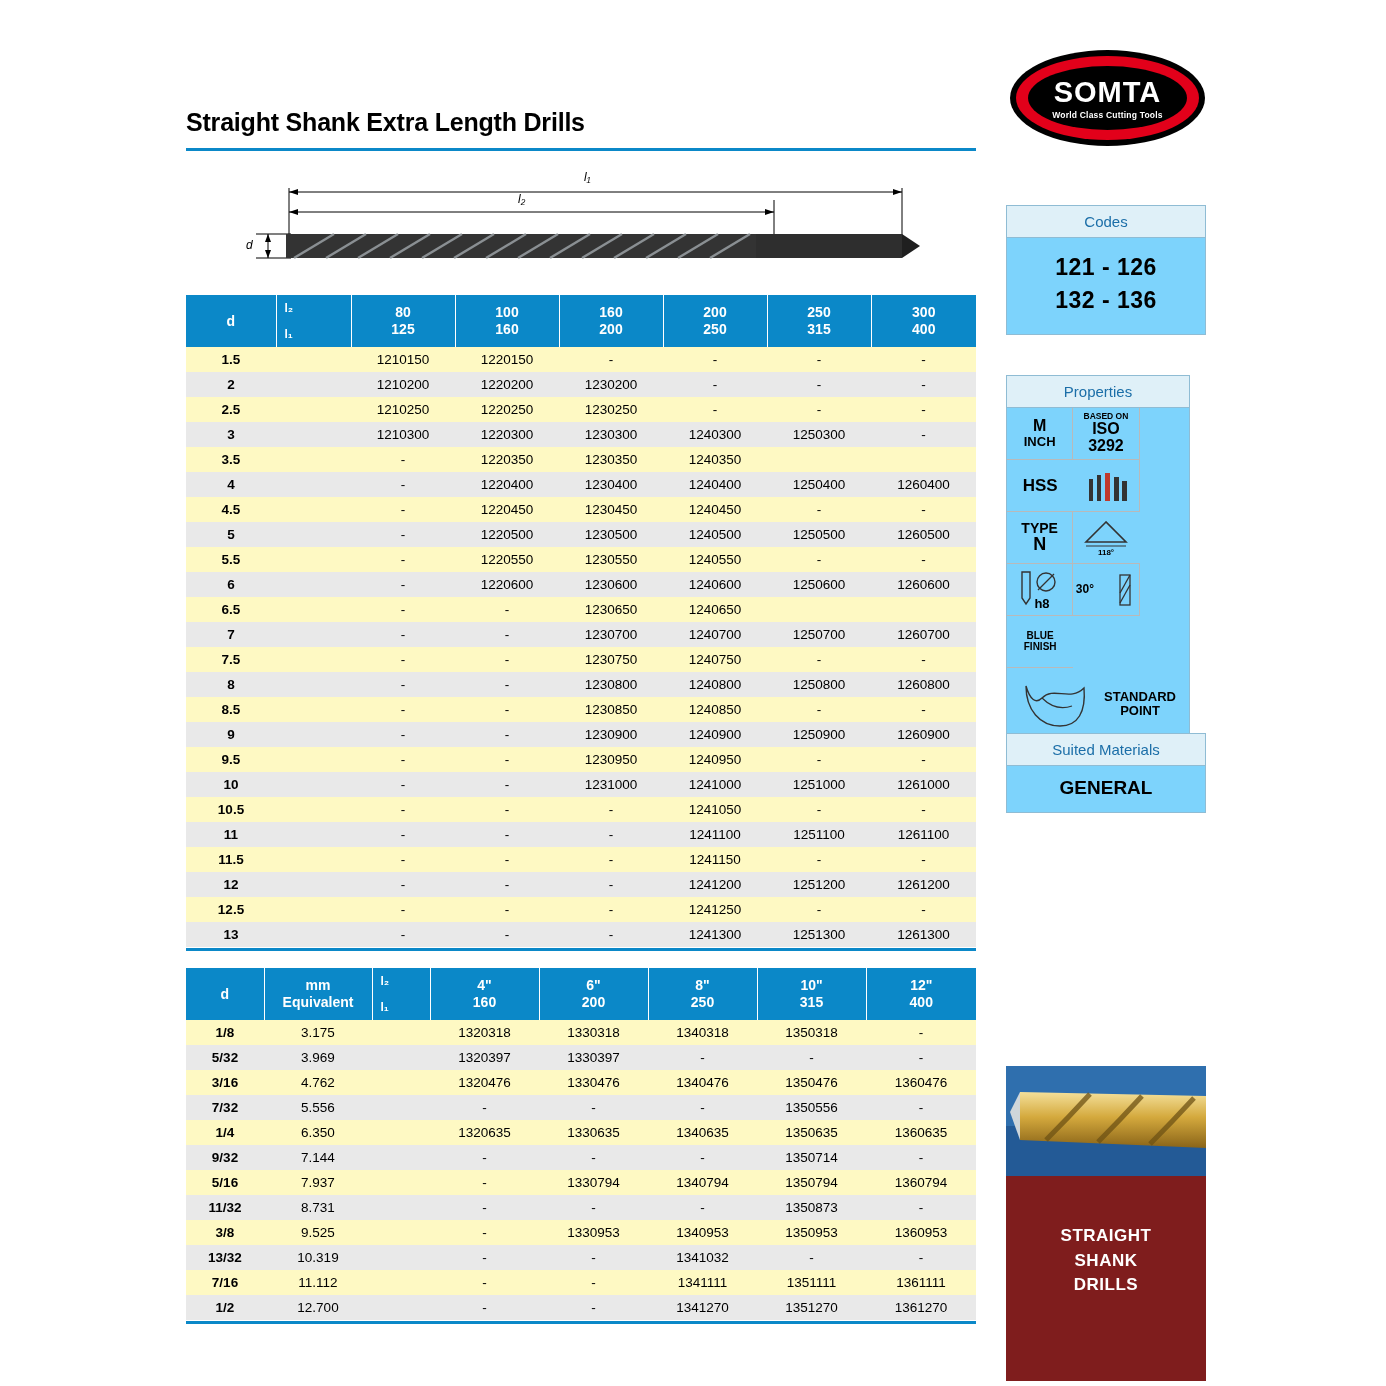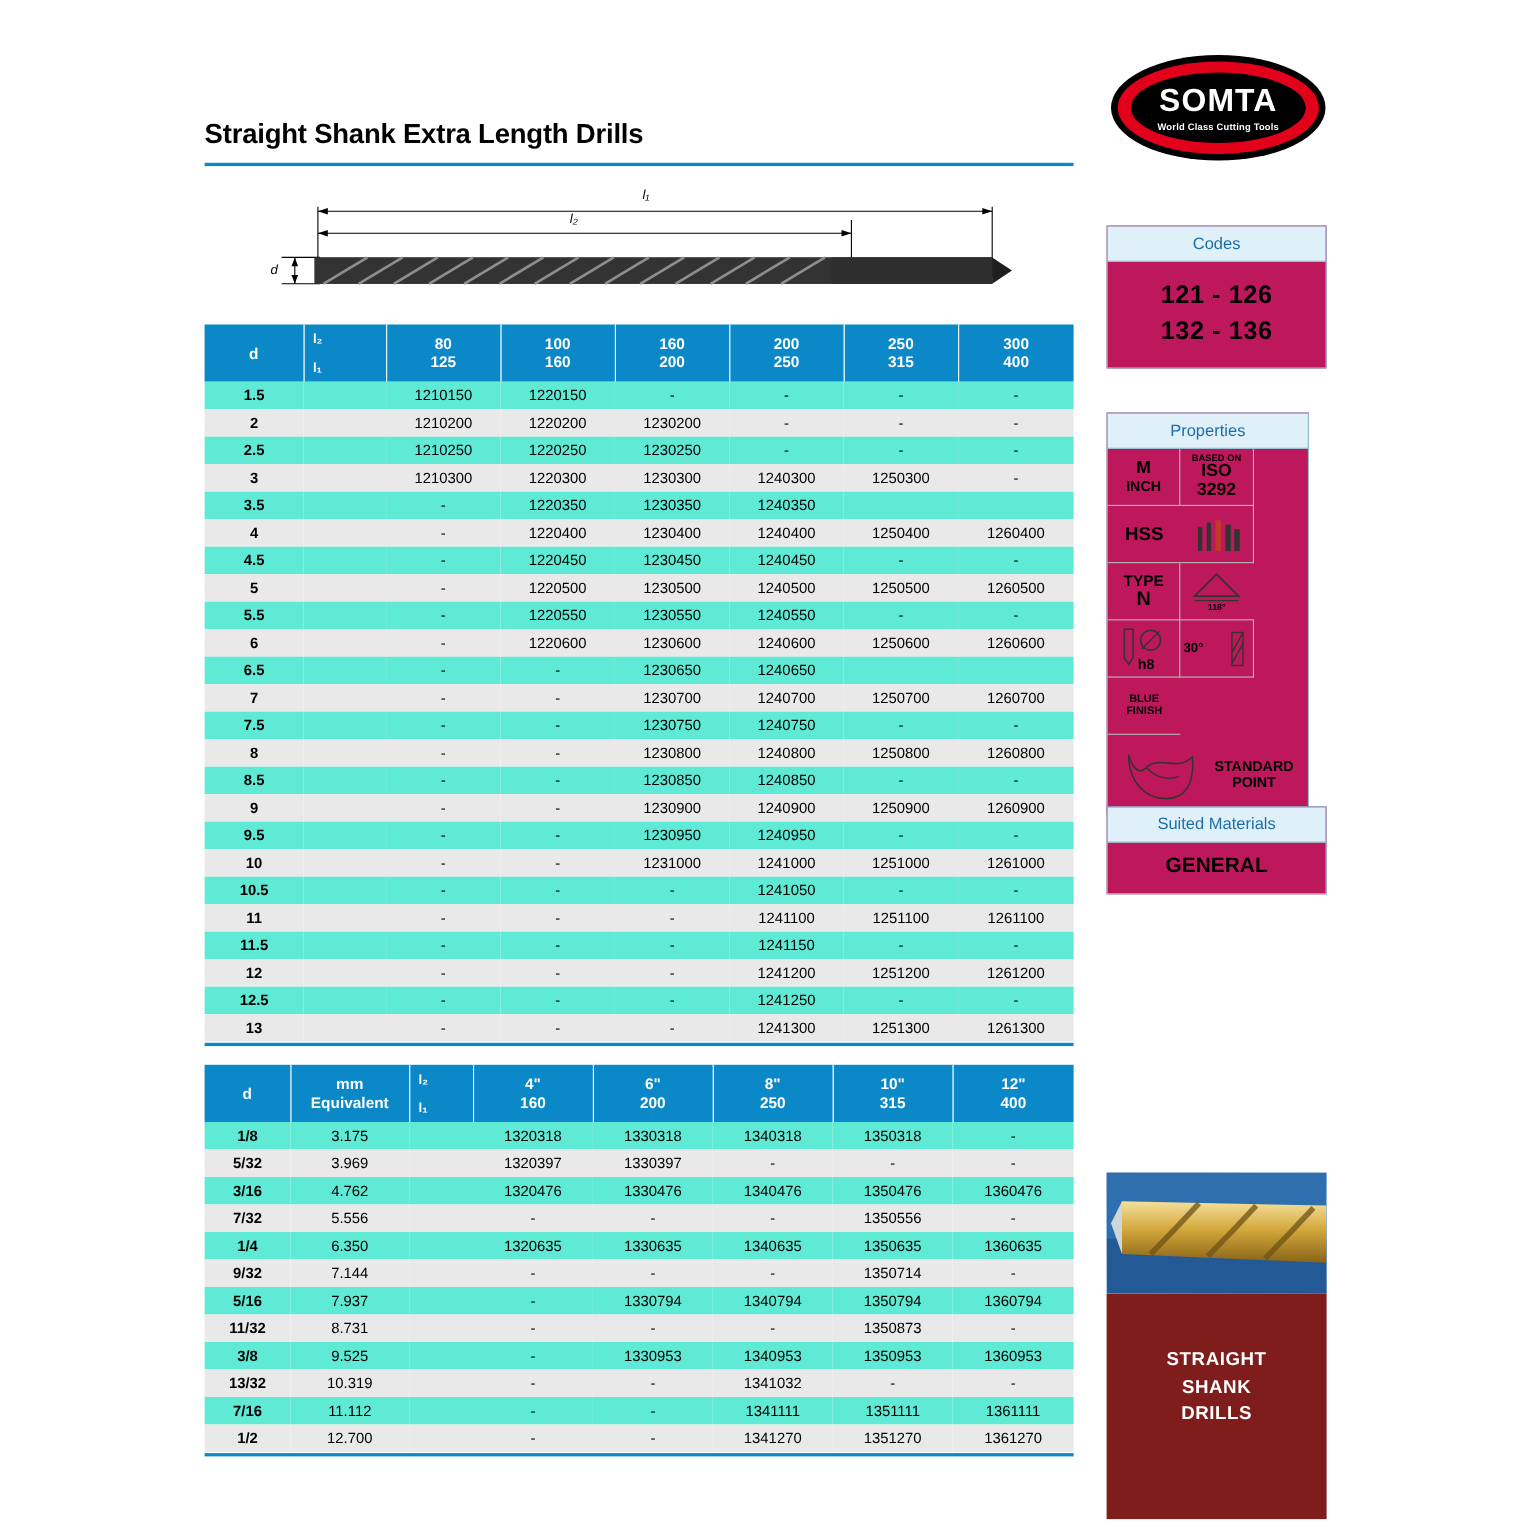--- a/index.html
+++ b/index.html
@@ -97,29 +97,29 @@
   .hdr-row th:last-child { border-right: none; }
   .hdr-split { line-height: 1.25; }
   .hdr-split .top { display:block; }
   .hdr-split .bot { display:block; }
   .hdr-dual { position: relative; width: 100%; height: 100%; }
   .hdr-dual .l2 { position:absolute; left:8px; top:6px; font-size:12px; }
   .hdr-dual .l1 { position:absolute; left:8px; bottom:6px; font-size:12px; }
 
   tbody tr { height: 25px; }
   tbody tr.alt { background: #e9e9e9; }
-  tbody tr.plain { background: #5eead4; }
+  tbody tr.plain { background: #fef9c3; }
   tbody td.dcol { font-weight: bold; }
   .tbl-bottom-rule { position:absolute; height:3px; background:#0b88c8; }
 
   
   .panel {
     position: absolute;
     border: 1px solid #8fbcd4;
-    background: #be185d;
+    background: #7dd3fc;
   }
   .panel-head {
     background: #dff0f8;
     color: #1b6ea8;
     text-align: center;
     font-size: 15px;
     padding: 7px 0;
     border-bottom: 1px solid #8fbcd4;
   }
   .codes-body { text-align: center; padding: 10px 0 14px; }

